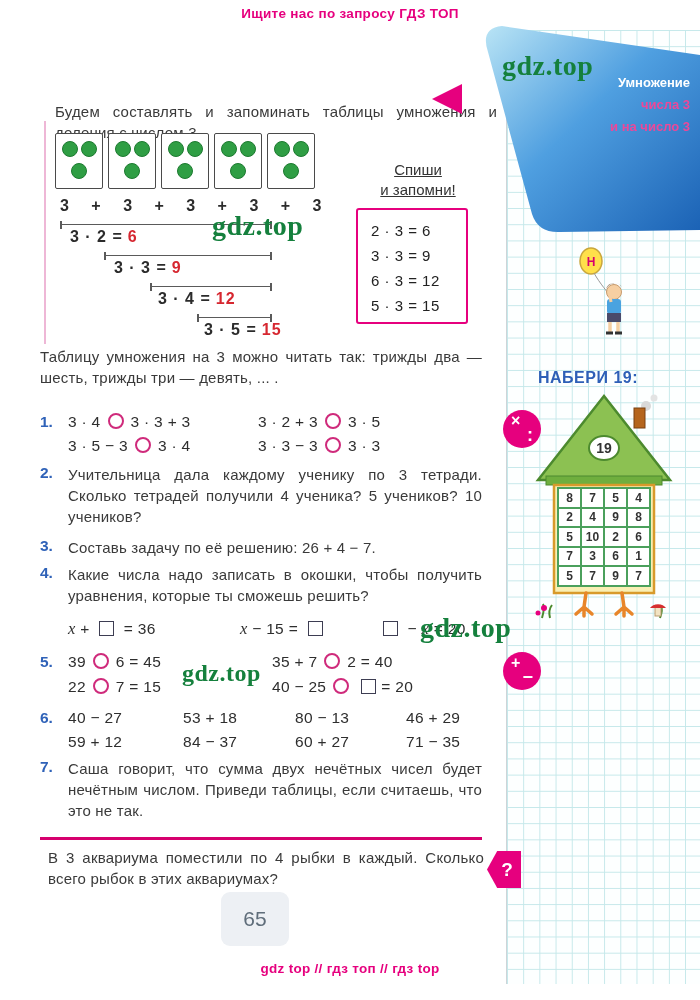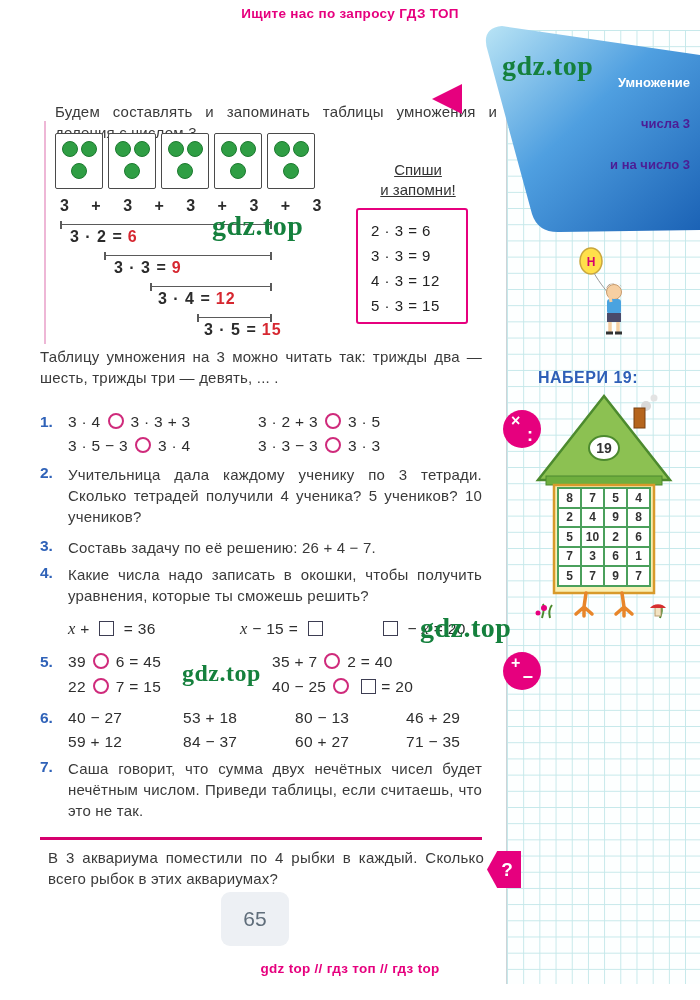--- a/index.html
+++ b/index.html
@@ -13,21 +13,21 @@
         text-align:justify;letter-spacing:.2px;}
   .exnum{position:absolute;left:40px;font-weight:700;color:#2f62b8;font-size:15.5px;}
   .gridpaper{position:absolute;left:506px;top:30px;width:194px;height:954px;z-index:1;
       background-color:#fdffff;border-left:1px solid #cfd4d8;
       background-image:linear-gradient(to right,#c5e8ea 1px,transparent 1px),
                        linear-gradient(to bottom,#c5e8ea 1px,transparent 1px);
       background-size:16.2px 16.2px;}
   .ribbon-svg{position:absolute;left:410px;top:0;z-index:3;}
   .ribbon-text{position:absolute;left:540px;top:72px;width:150px;text-align:right;
       line-height:22px;font-size:13px;font-weight:700;color:#ffffff;z-index:4;}
-  .ribbon-text .yellow{color:#4c1d95;margin-top:19px;}
+  .ribbon-text .yellow{color:#ec4899;}
   .arrowleft{position:absolute;left:432px;top:84px;width:0;height:0;z-index:5;
       border-top:15px solid transparent;border-bottom:15px solid transparent;
       border-right:30px solid #e6007e;}
   .accentline{position:absolute;left:44px;top:121px;width:2px;height:223px;background:#eeb7d6;}
   .dotbox{position:absolute;top:133px;width:46px;height:54px;border:1.6px solid #4a4a4a;
       border-radius:2px;background:#fff;}
   .dot{position:absolute;width:14px;height:14px;border-radius:50%;background:#2f9e44;
       border:1px solid #1d7a30;}
   .sumline{position:absolute;left:60px;top:197px;font-weight:700;font-size:16px;color:#2b2b2b;
       word-spacing:16px;letter-spacing:1px;}
@@ -148,21 +148,21 @@
     <span>3 · 5 =</span><span class="res">15</span>
   </div>
 
   <div class="memo-title">
     <div>Спиши</div>
     <div>и запомни!</div>
   </div>
   <div class="memo-box">
     <div>2 · 3 = 6</div>
     <div>3 · 3 = 9</div>
-    <div>4 · 3 = 12</div>
+    <div>6 · 3 = 12</div>
     <div>5 · 3 = 15</div>
   </div>
 
   <p class="para" style="left:40px;top:346px;margin:0">Таблицу умножения на 3 можно читать так: трижды два — шесть, трижды три — девять, ... .</p>
 
   <span class="exnum" style="top:413px">1.</span>
   <span class="expr" style="left:68px;top:413px">
     <span>3 · 4</span><span class="circ"></span><span>3 · 3 + 3</span>
   </span>
   <span class="expr" style="left:258px;top:413px">

